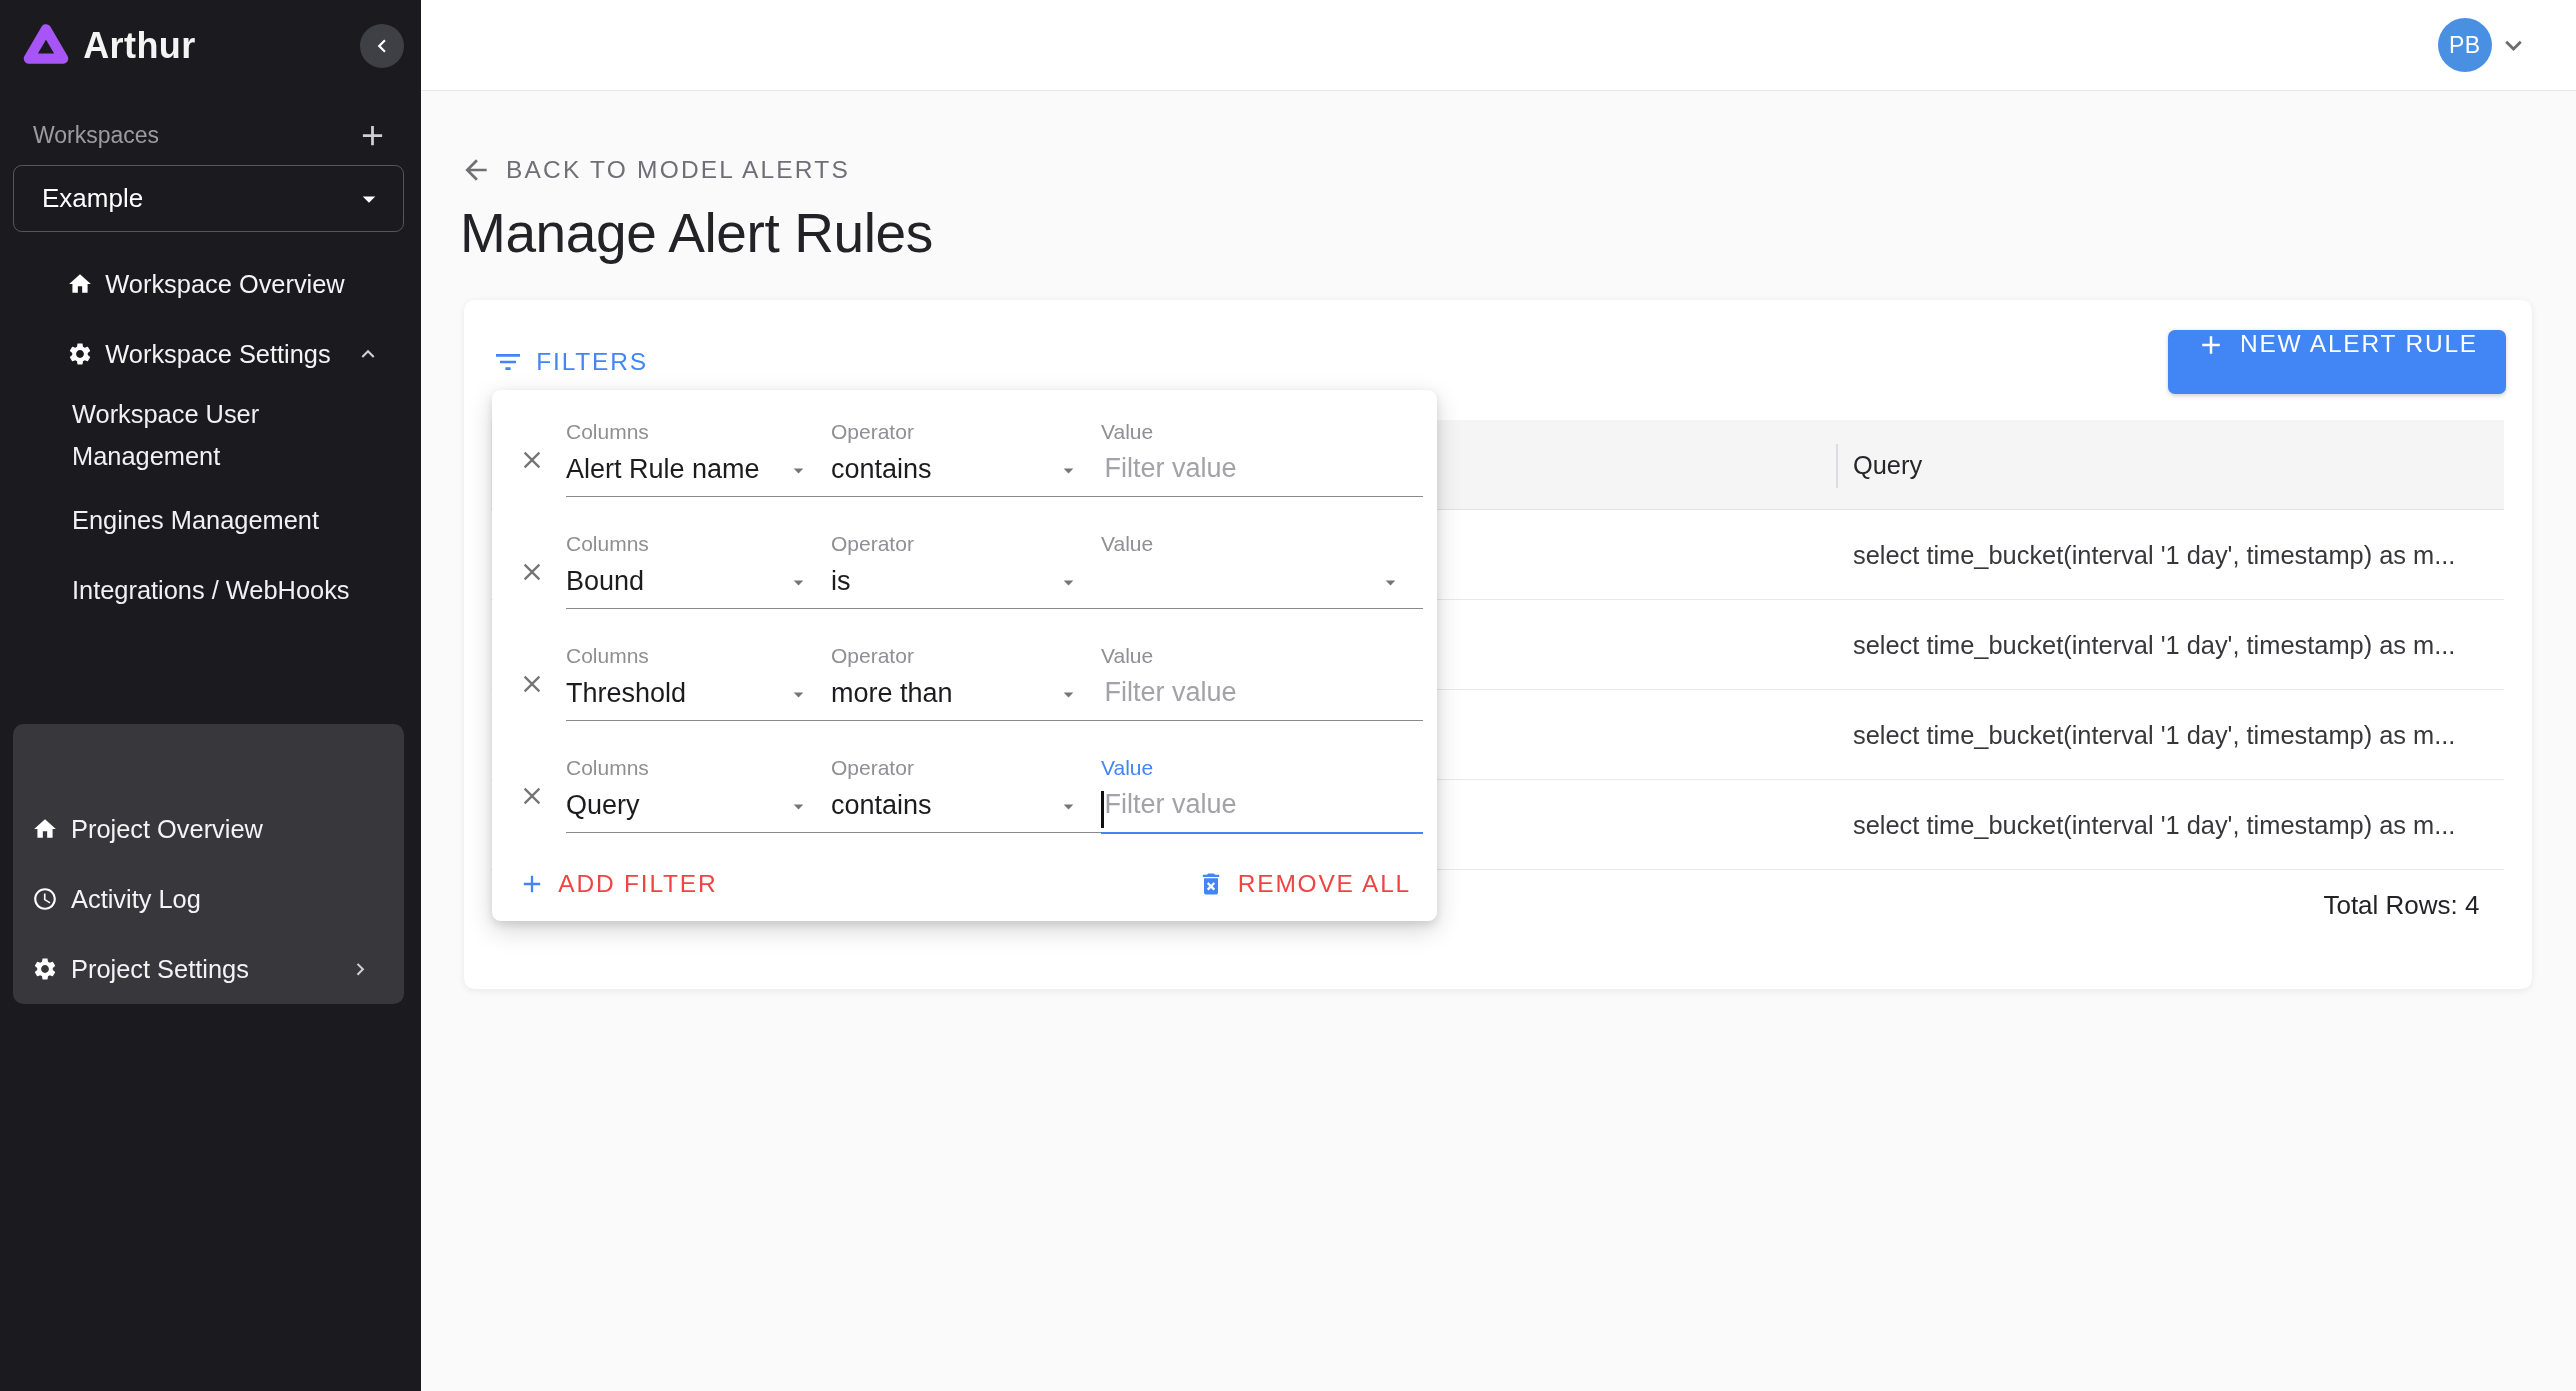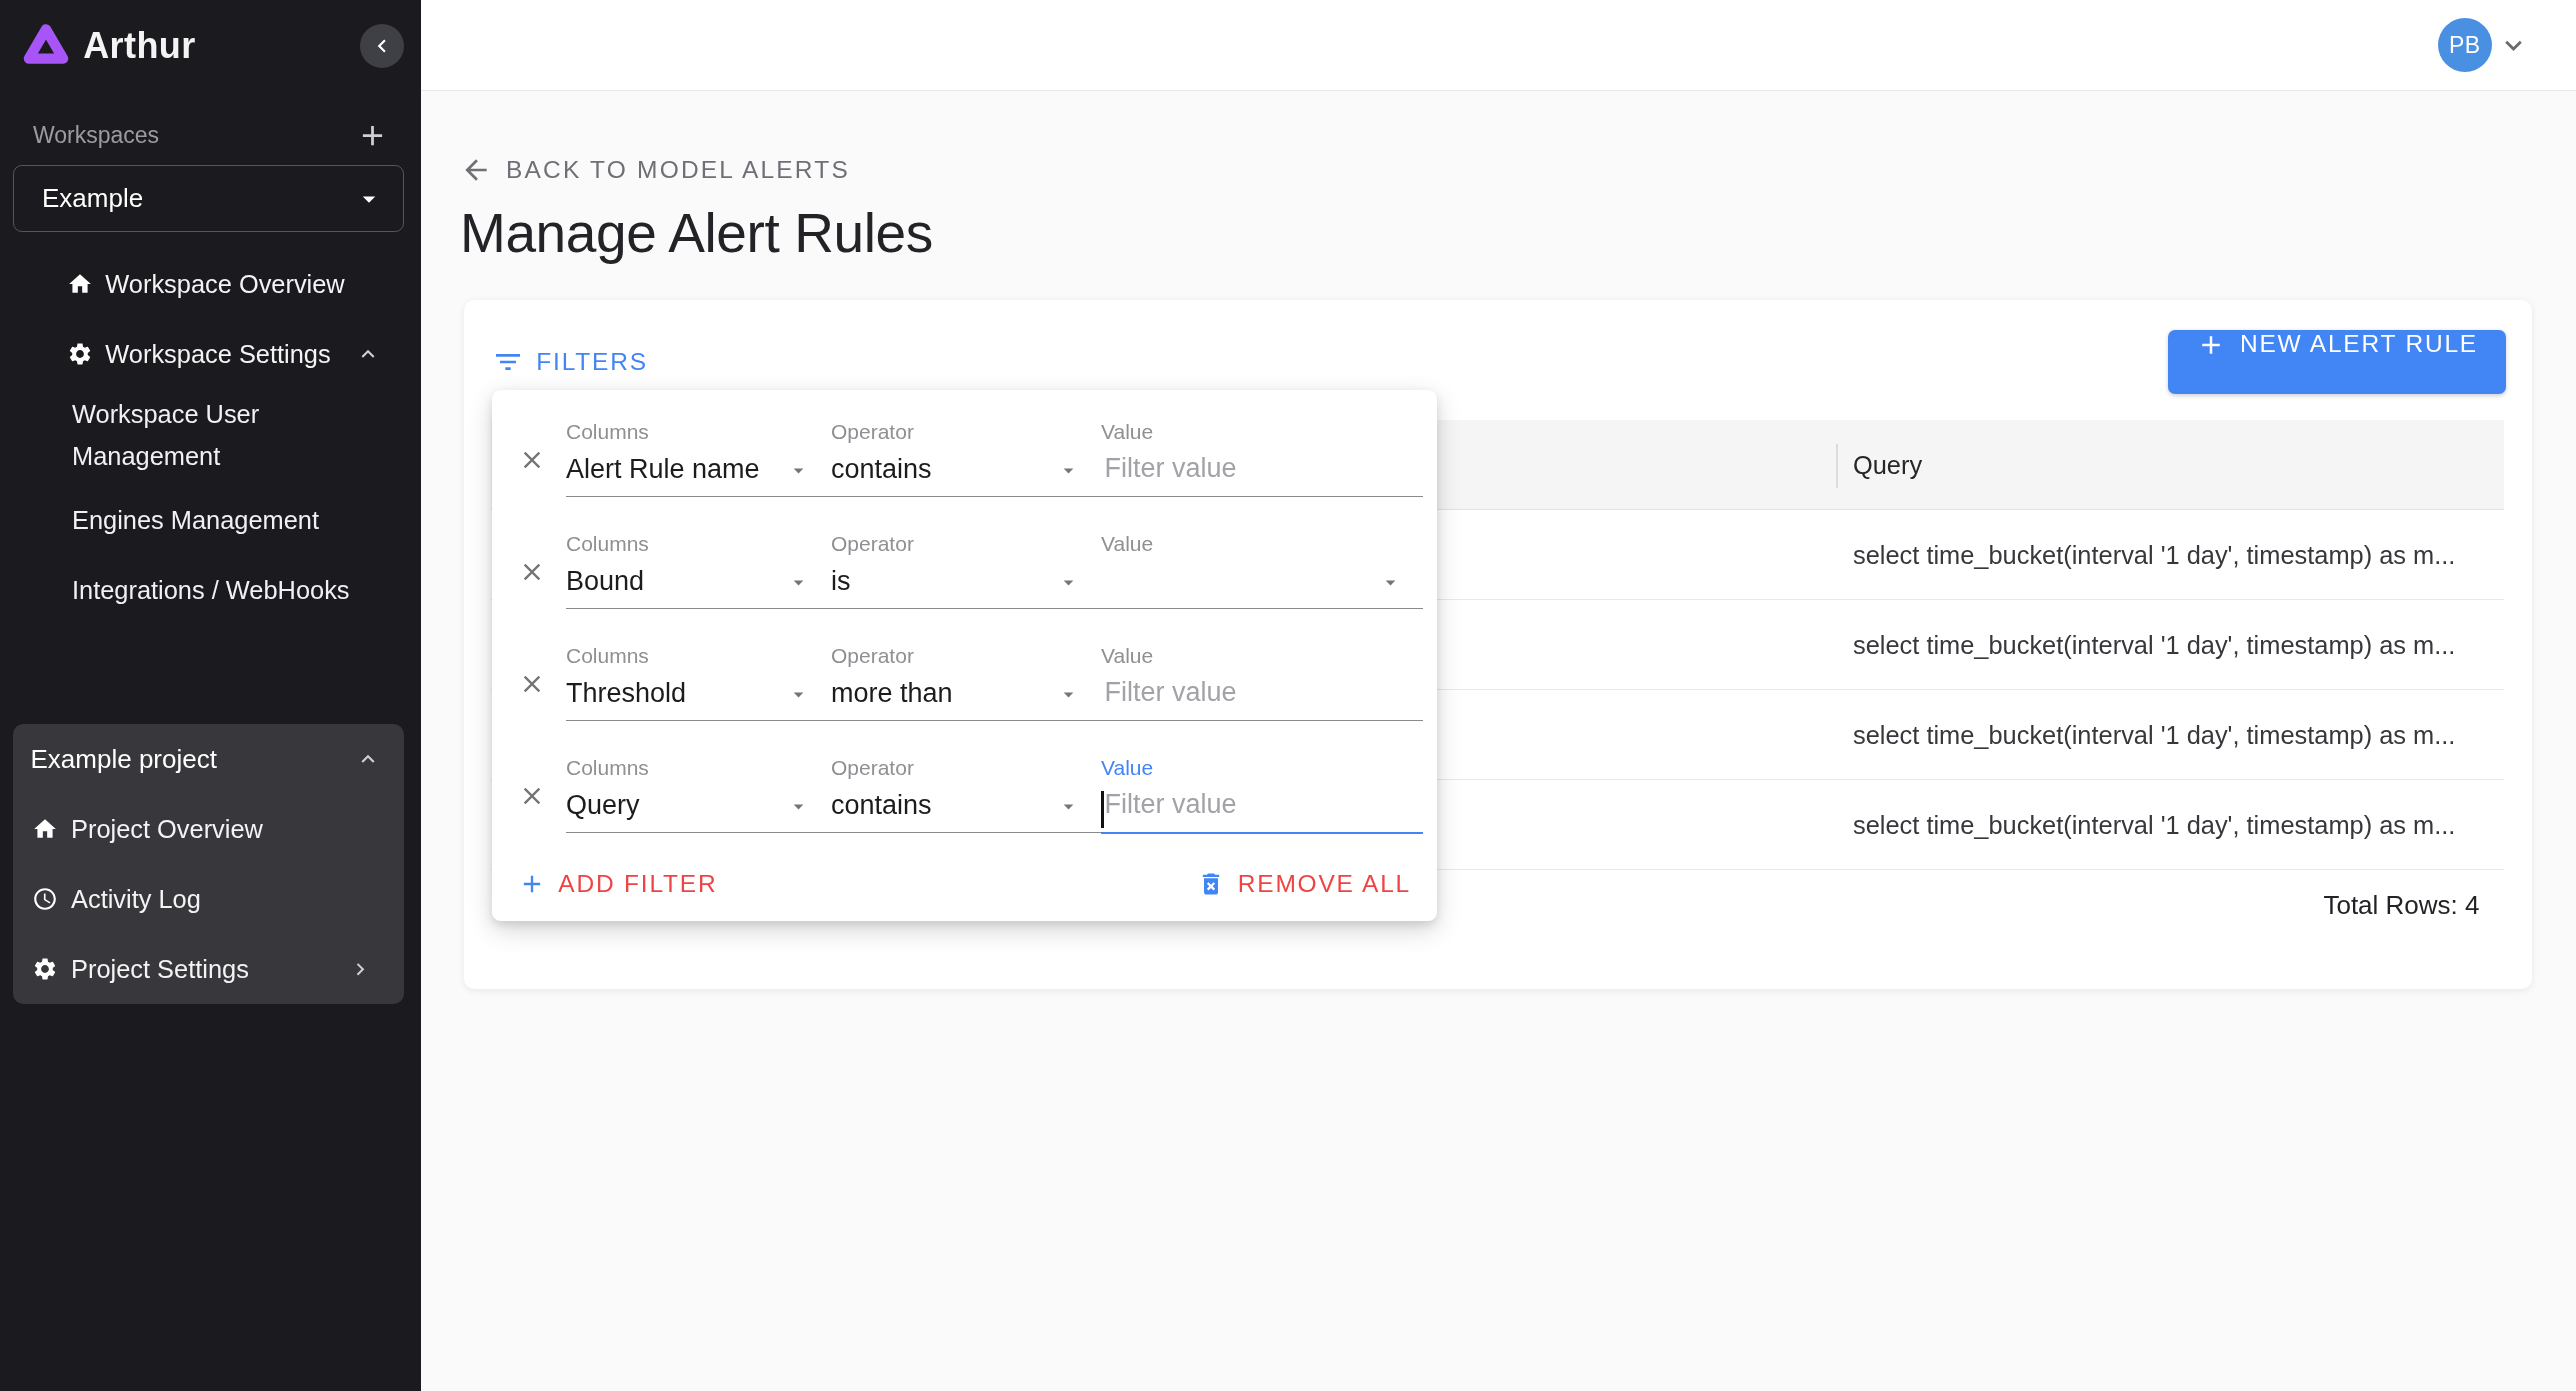--- a/index.html
+++ b/index.html
@@ -191,28 +191,20 @@
         </svg>
     </span>
   </div>
 
   <div class="sb-subitem wrap" style="top:393px;">Workspace User Management</div>
   <div class="sb-subitem" style="top:499px;">Engines Management</div>
   <div class="sb-subitem" style="top:569px;">Integrations / WebHooks</div>
 
 
   <div class="project-card">
-    <div class="pc-title">
-      <span>Example project</span>
-      <span class="ic trail-ic">
-        <svg viewBox="0 0 24 24" fill="currentColor">
-            <path d="M12 8l-6 6 1.41 1.41L12 10.83l4.59 4.58L18 14z"></path>
-          </svg>
-      </span>
-    </div>
     <div class="pc-item" style="top:70px;">
       <span class="ic item-ic">
         <svg viewBox="0 0 24 24" fill="currentColor">
             <path d="M10 20v-6h4v6h5v-8h3L12 3 2 12h3v8z"></path>
           </svg>
       </span>
       <span>Project Overview</span>
     </div>
     <div class="pc-item" style="top:140px;">
       <span class="ic item-ic">

